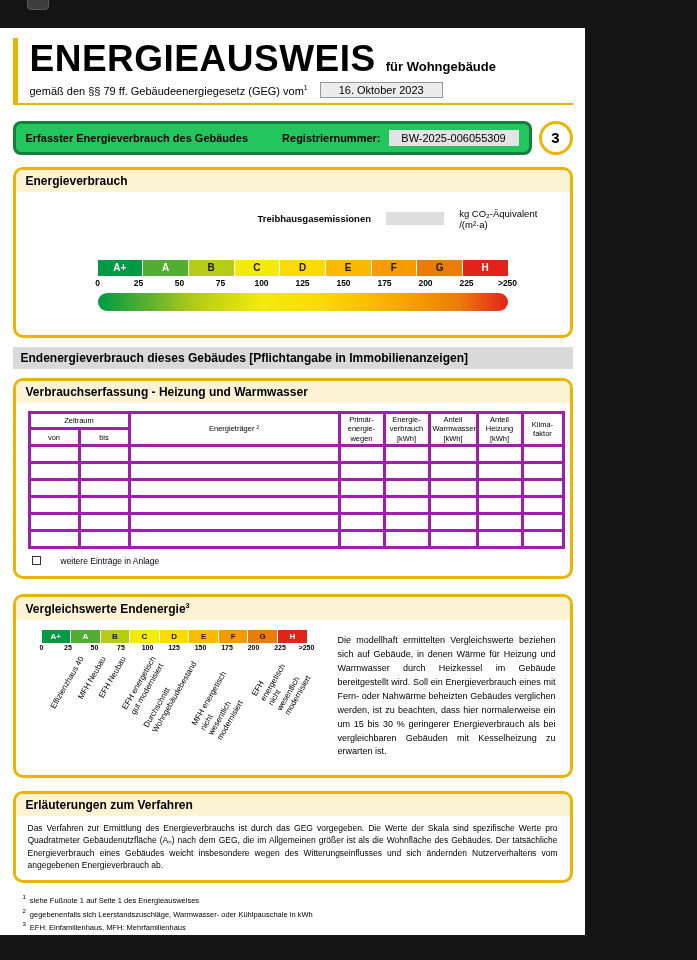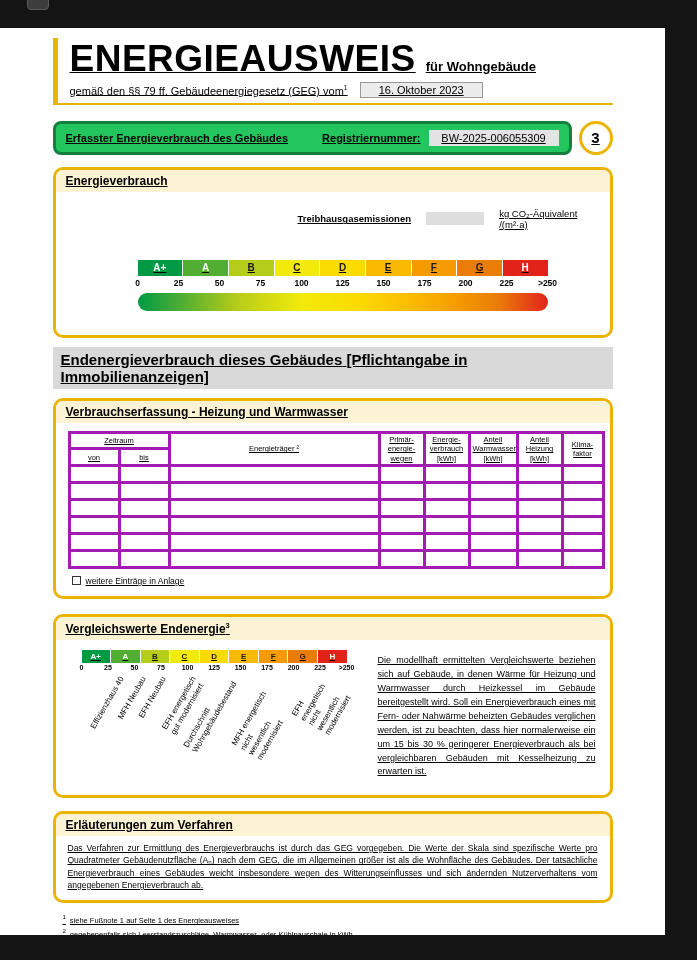--- a/index.html
+++ b/index.html
@@ -1,20 +1,20 @@
 <!DOCTYPE html>
 <html><head>
 <meta charset="utf-8">
 <style>
   * { margin:0; padding:0; box-sizing:border-box; }
   html,body { background:#141414; }
   body { width:697px; font-family:"Liberation Sans", sans-serif; color:#000; }
   .viewport { position:relative; width:697px; height:960px; background:#141414; overflow:hidden; }
   .app-chip { position:absolute; top:-4px; left:27px; width:22px; height:14px; background:#3d3d3d; border:1px solid #5a5a5a; border-radius:4px; }
-  .sheet { position:absolute; top:28px; left:0; width:665px; height:907px; background:#ffffff; overflow:hidden;text-decoration:underline; }
+  .sheet { position:absolute; top:28px; left:0; width:585px; height:907px; background:#ffffff; overflow:hidden; }
   .content { width:560px; margin:0 auto; padding-top:10px; }
 
   sup { font-size:0.62em; vertical-align:super; }
 
   
   .doc-header { border-left:5px solid #eab400; border-bottom:2px solid #eab400; padding:2px 0 5px 12px; }
   .doc-title { font-size:37px; font-weight:bold; letter-spacing:0.5px; line-height:1.05; }
   .doc-subtitle { font-size:13px; font-weight:bold; margin-left:10px; }
   .law-row { font-size:11px; margin-top:3px; display:flex; align-items:center; }
   .date-box { display:inline-block; margin-left:12px; background:#ececec; border:1px solid #999; padding:1px 18px; min-width:108px; text-align:center; font-size:11px; }
@@ -44,32 +44,32 @@
   .seg-row { display:flex; width:100%; }
   .seg { flex:1; height:16px; display:flex; align-items:center; justify-content:center;
          font-size:10px; font-weight:bold; border-right:1px solid #fff; }
   .seg:last-child { border-right:none; }
   .tick-row { position:relative; height:12px; margin-top:2px; }
   .tick { position:absolute; top:0; transform:translateX(-50%); font-size:8.5px; font-weight:bold; }
   .grad-pill { height:18px; border-radius:9px; margin-top:3px;
     background:linear-gradient(to right,#009a44 0%,#52ae32 11%,#b5cc18 24%,#f2ea0a 40%,#fcdb02 54%,#fbba00 67%,#f59b00 78%,#ea7c0a 88%,#e2231a 100%); }
 
   
-  .gray-band { margin-top:9px; background:#d9d9d9; padding:4px 8px; font-size:15px; font-weight:bold; }
+  .gray-band { margin-top:9px; background:#d9d9d9; padding:4px 8px; font-size:12px; font-weight:bold; }
 
   
   .cons-panel { margin-top:9px; }
   .cons-body { padding:8px 12px 8px; }
   table.cons { width:100%; border-collapse:collapse; table-layout:fixed; }
   table.cons th, table.cons td { border:3px solid #a21caf; font-weight:normal; }
   table.cons th { font-size:7.5px; text-align:center; white-space:pre-line; line-height:1.25; padding:1px 2px; }
   th.no-bottom { border-bottom:none; }
   th.no-top { border-top:none; font-size:8px; }
   table.cons td { height:17px; }
-  .checkbox-row { display:flex; align-items:center; gap:5px; margin:7px 0 2px 4px; }
+  .checkbox-row { display:flex; align-items:center; gap:20px; margin:7px 0 2px 4px; }
   .checkbox { width:9px; height:9px; border:1px solid #333; background:#fff; display:inline-block; }
   .checkbox-label { font-size:8.5px; }
 
   
   .comp-panel { margin-top:15px; }
   .comp-body { display:flex; padding:10px 14px 10px; gap:16px; }
   .comp-left { width:292px; flex:0 0 auto; }
   .comp-scale { width:265px; margin-left:12px; }
   .seg-sm { flex:1; height:13px; display:flex; align-items:center; justify-content:center; font-size:8px; font-weight:bold; border-right:1px solid #fff; }
   .seg-sm:last-child { border-right:none; }

